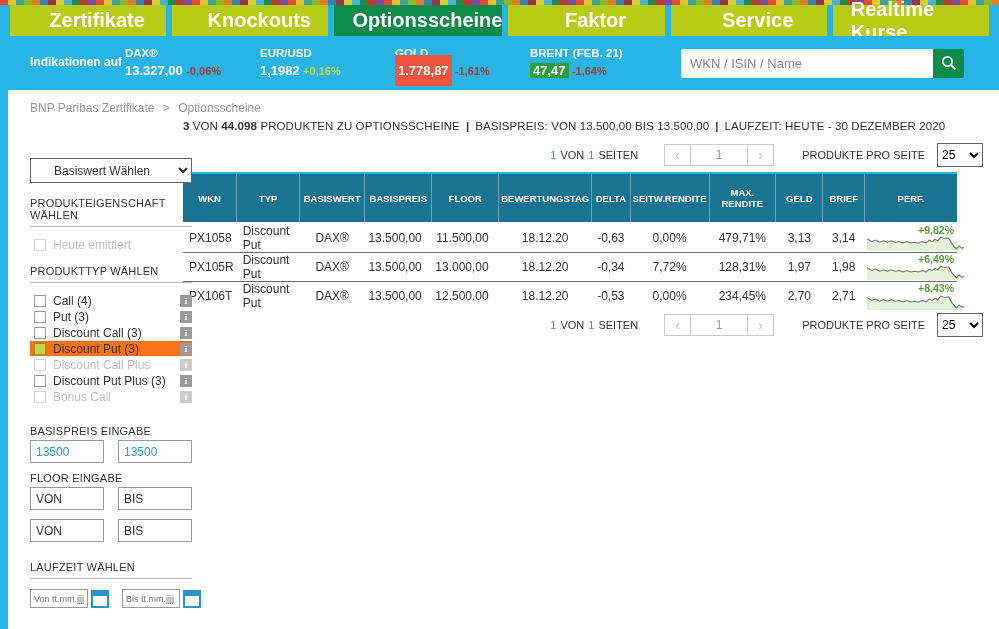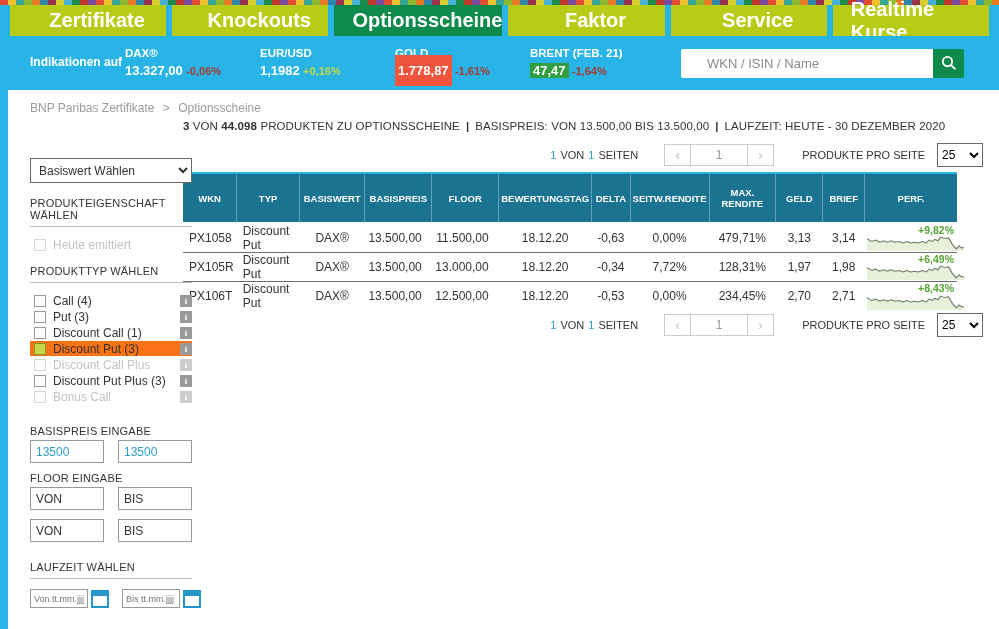--- a/index.html
+++ b/index.html
@@ -27,21 +27,21 @@
   .ind-label { margin-left:30px; width:95px; font-size:12px; font-weight:bold; line-height:1.3; }
   .quote { width:135px; font-size:12px; line-height:1.35; }
   .quote .qname { font-weight:bold; font-size:11.5px; }
   .quote .qval { font-weight:bold; font-size:13px; }
   .quote .qval.badge-red { background:#f0543c; padding:8px 3px; }
   .quote .qval.badge-green { background:#2f9e3f; padding:0 3px; }
   .qchg { font-weight:bold; font-size:11px; }
   .qchg.down { color:#a63a2e; }
   .qchg.up { color:#c6d94a; }
   .searchwrap { margin-left:auto; margin-right:35px; display:flex; height:29px; }
-  .searchwrap input { width:252px; height:29px; border:none; padding:0 26px; font-size:13px;
+  .searchwrap input { width:252px; height:29px; border:none; padding:0 9px; font-size:13px;
     color:#3b82f6; border-radius:2px 0 0 2px; outline:none; }
   .searchwrap input::placeholder { color:#8a8a8a; }
   .search-btn { width:31px; height:29px; background:#0e8a4a; border:none; cursor:pointer;
     display:flex; align-items:center; justify-content:center; border-radius:0 2px 2px 0; }
 
   
   .content { position:absolute; top:90px; left:0; width:999px; height:539px; background:#fff; }
   .leftstrip { position:absolute; top:0; left:0; width:8px; height:539px; background:#29b4e8; }
 
   .breadcrumb { position:absolute; top:11px; left:30px; font-size:12px; color:#9b9b9b; }
@@ -79,21 +79,21 @@
   .ptable tr:last-child td { border-bottom:none; }
   .ptable td.al { text-align:left; padding-left:6px; }
   .ptable td.ar { text-align:right; padding-right:10px; }
   .perfcell { position:relative; padding:0 !important; }
   .perf-pct { position:absolute; top:0; right:3px; font-size:10.5px; font-weight:bold; color:#56a436; }
   .spark { position:absolute; bottom:1px; left:2px; }
 
   
   .sidebar { position:absolute; top:68px; left:30px; width:162px; }
   .bw-select { width:162px; height:25px; font-size:12px; color:#333; border:1px solid #666;
-    background:#fff; padding:0 4px; font-family:"Liberation Sans",sans-serif; margin-bottom:14px; }
+    background:#fff; padding:0 19px; font-family:"Liberation Sans",sans-serif; margin-bottom:14px; }
   .side-h { font-size:11px; color:#333; text-transform:uppercase; letter-spacing:.2px; }
   .side-h.rule { border-bottom:1px solid #bbb; padding-bottom:5px; margin-bottom:10px; }
   .cb-row { display:flex; align-items:center; height:15px; margin-bottom:1px; font-size:12px;
     color:#333; cursor:pointer; padding-left:4px; }
   .cb { width:12px; height:12px; border:1px solid #999; background:#fff; margin-right:7px;
     flex:none; display:inline-block; }
   .cb-row.disabled { color:#c2c2c2; cursor:default; }
   .cb-row.disabled .cb { border-color:#d5d5d5; }
   .cb-row.selected { background:#f97316; }
   .cb-row.selected .cb { background:#c5d54a; border-color:#8a9a2a; }
@@ -320,21 +320,21 @@
         <span class="cb-label">Call (4)</span>
         <span class="info">i</span>
       </div>
       <div class="cb-row enabled">
         <span class="cb"></span>
         <span class="cb-label">Put (3)</span>
         <span class="info">i</span>
       </div>
       <div class="cb-row enabled">
         <span class="cb"></span>
-        <span class="cb-label">Discount Call (1)</span>
+        <span class="cb-label">Discount Call (3)</span>
         <span class="info">i</span>
       </div>
       <div class="cb-row selected">
         <span class="cb"></span>
         <span class="cb-label">Discount Put (3)</span>
         <span class="info">i</span>
       </div>
       <div class="cb-row disabled">
         <span class="cb"></span>
         <span class="cb-label">Discount Call Plus</span>

